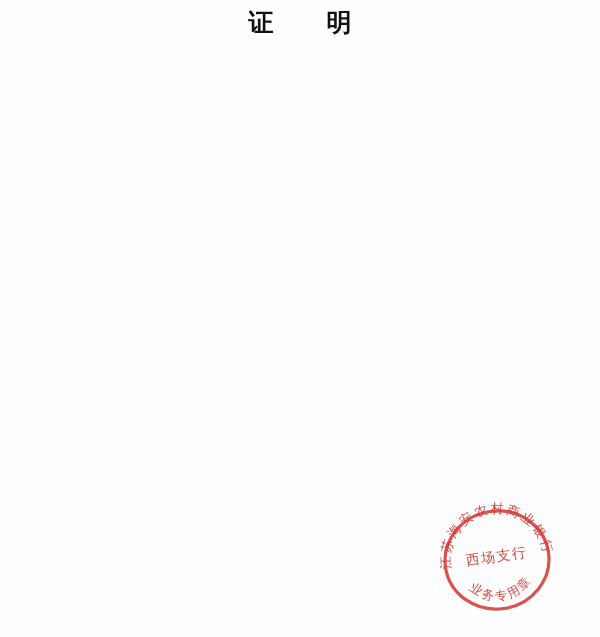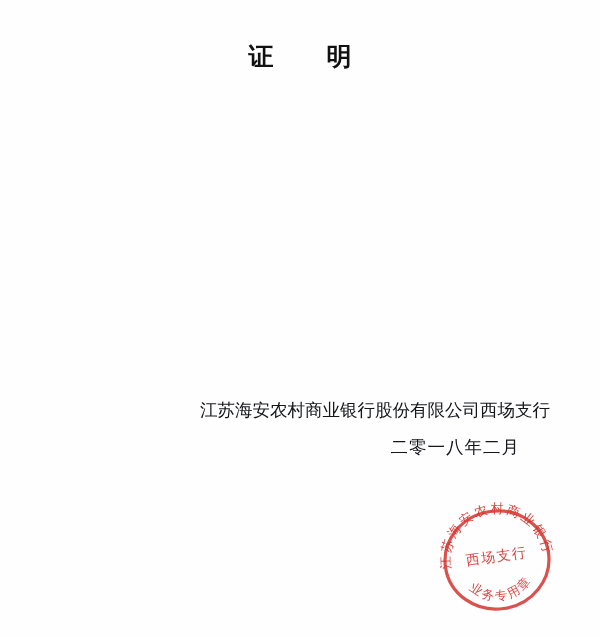--- a/index.html
+++ b/index.html
@@ -17,21 +17,21 @@
   }
 
   .page {
     position: absolute;
     inset: 0;
     background: #fefefe;
   }
 
   .doc-title {
     position: absolute;
-    top: 40px;
+    top: 6px;
     left: 0;
     width: 100%;
     text-align: center;
     font-size: 25px;
     font-weight: bold;
     letter-spacing: 14px;
     text-indent: 14px;
     font-family: "DejaVu Serif", "Liberation Serif", serif;
     color: #111111;
   }
@@ -78,24 +78,20 @@
   .seal svg { display: block; }
 </style>
 </head>
 <body>
 
 <div class="page">
 
   <div class="doc-title">证　明</div>
 
 
-  <div class="signature-block">
-    <div class="signature-line-1">江苏海安农村商业银行股份有限公司西场支行</div>
-    <div class="signature-line-2">二零一八年二月</div>
-  </div>
 
   <div class="seal">
     <svg viewBox="0 0 130 130" width="130" height="130" aria-hidden="true">
       <defs>
         <path id="arcTop" d="M 18,65 A 47,47 0 0 1 112,65"></path>
         <path id="arcBottom" d="M 25,65 A 40,40 0 0 0 105,65"></path>
       </defs>
       <g transform="rotate(-8 65 65)">
         <ellipse cx="65" cy="65" rx="52" ry="49" fill="none" stroke="#d4342f" stroke-width="3.2" opacity="0.85"></ellipse>
         <text font-family="'DejaVu Serif','Liberation Serif',serif" font-size="13" fill="#d4342f" letter-spacing="2.2" opacity="0.9">

